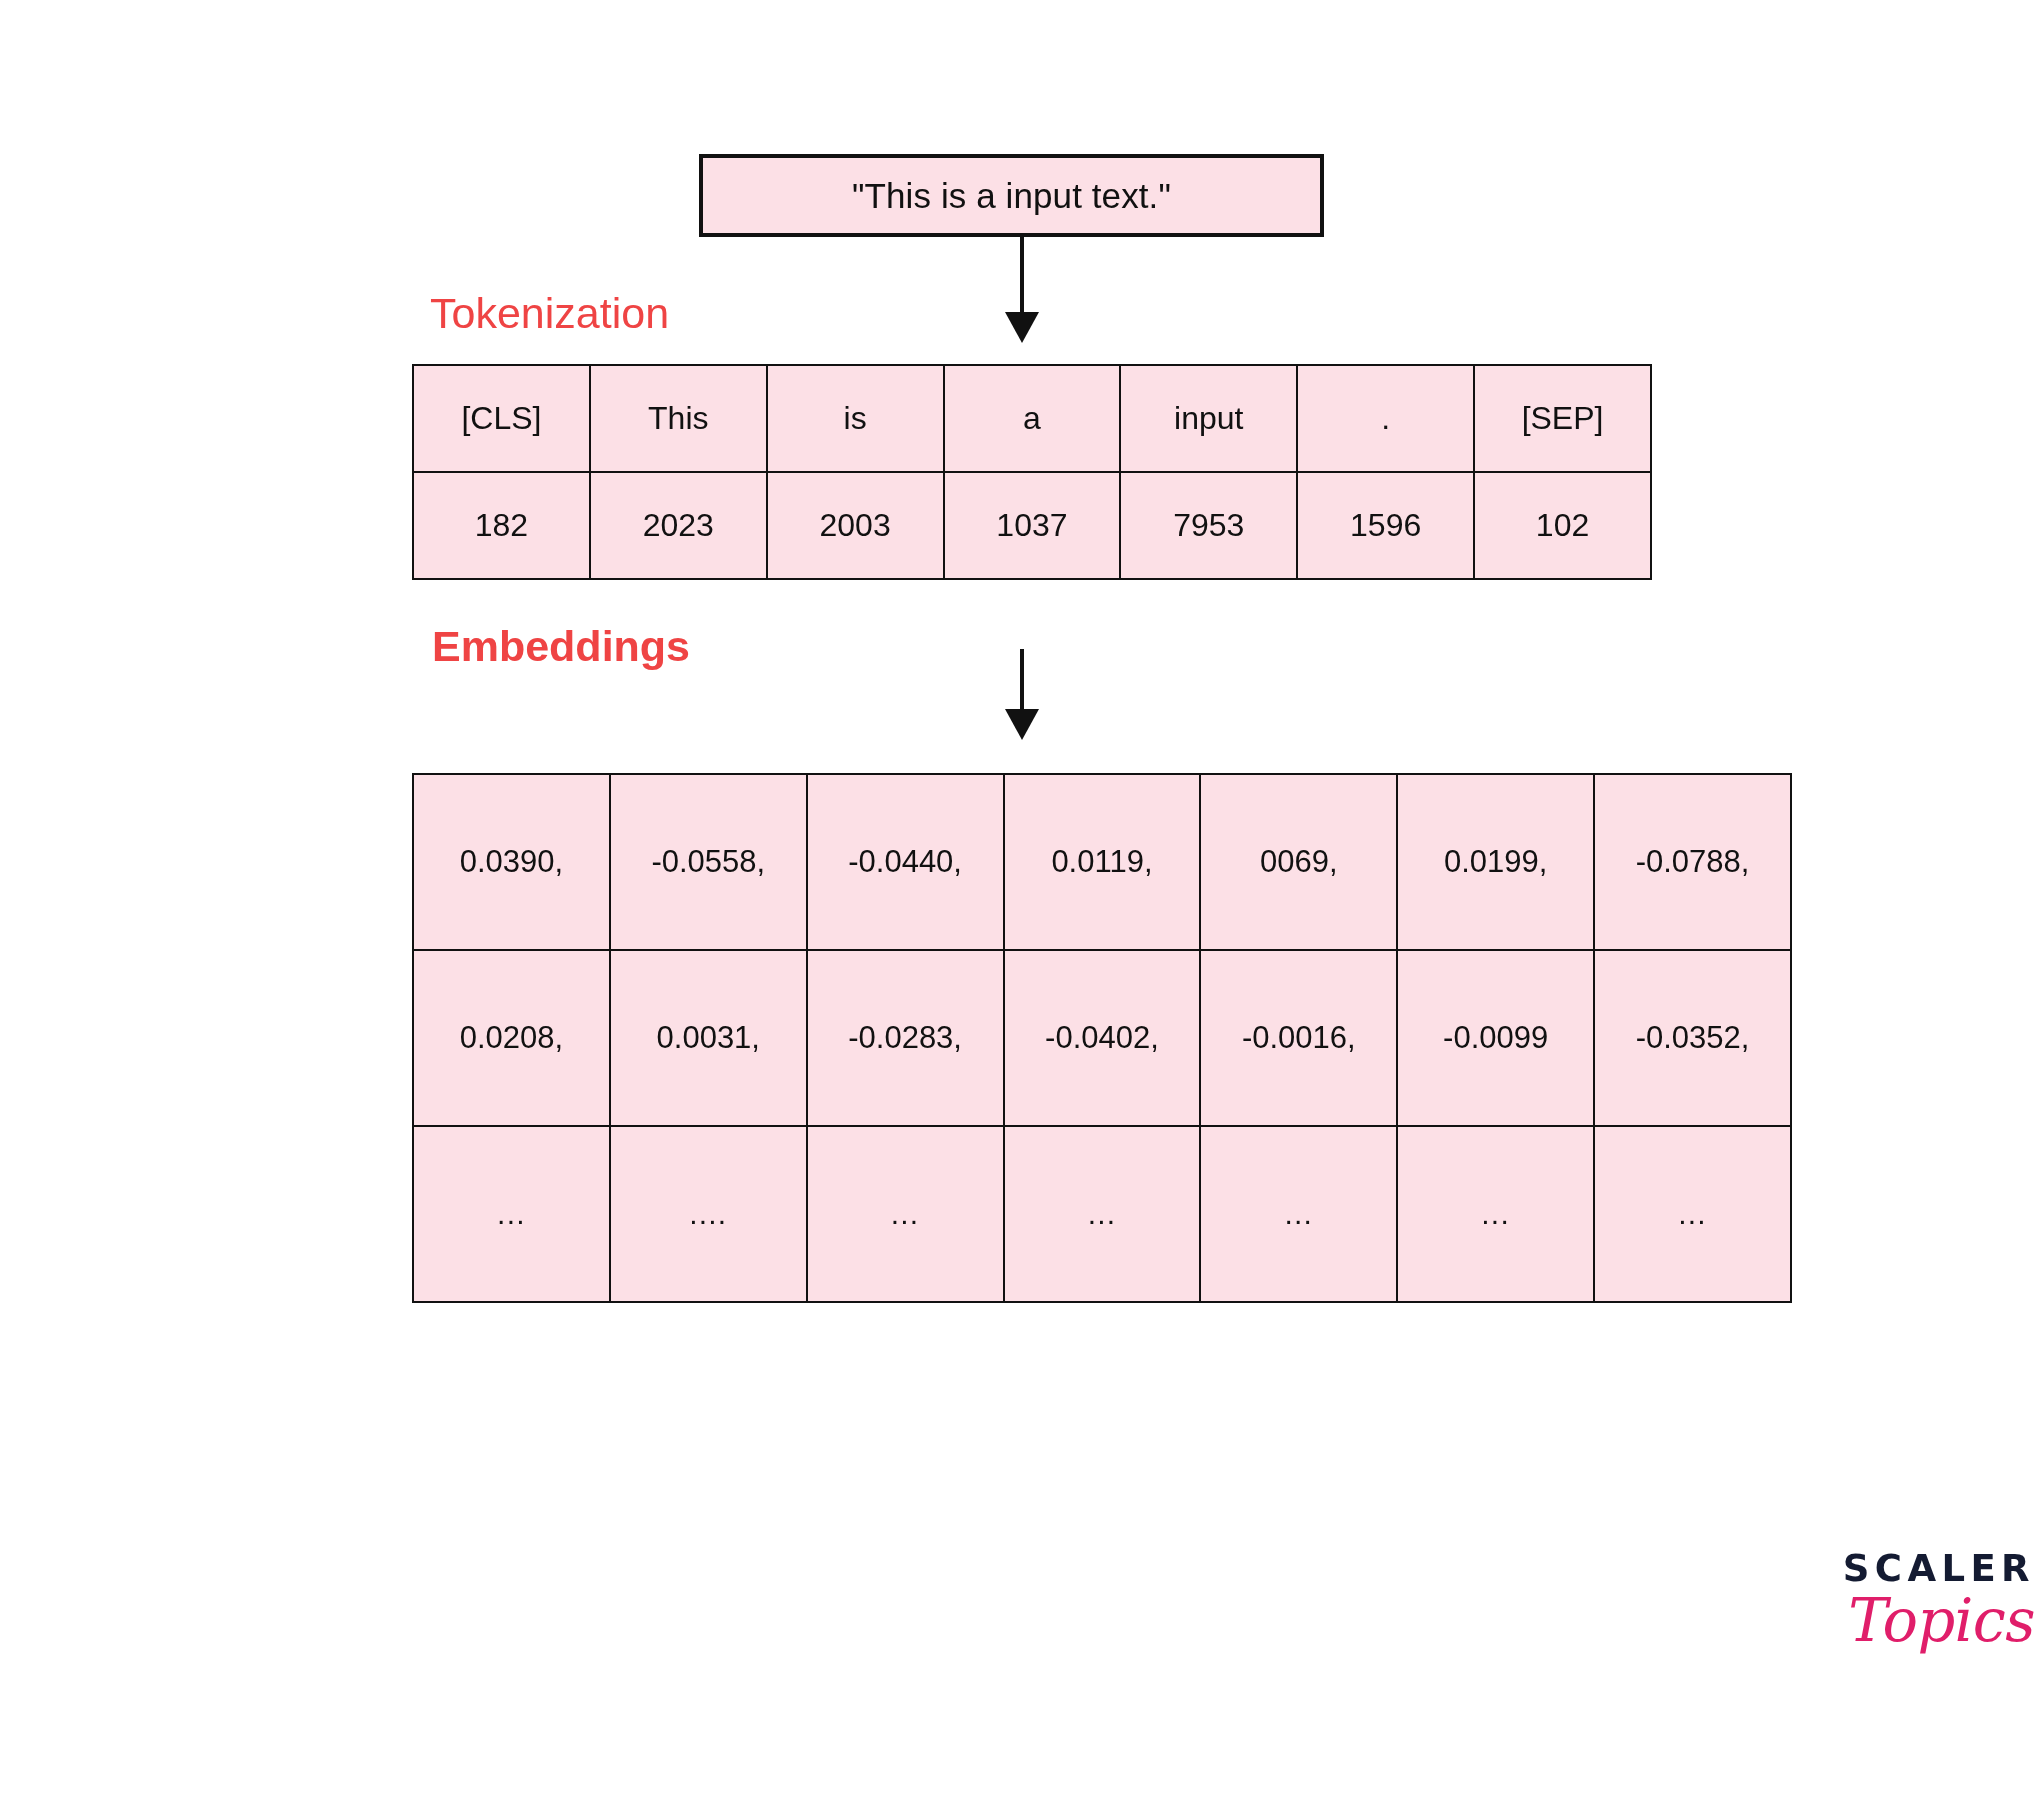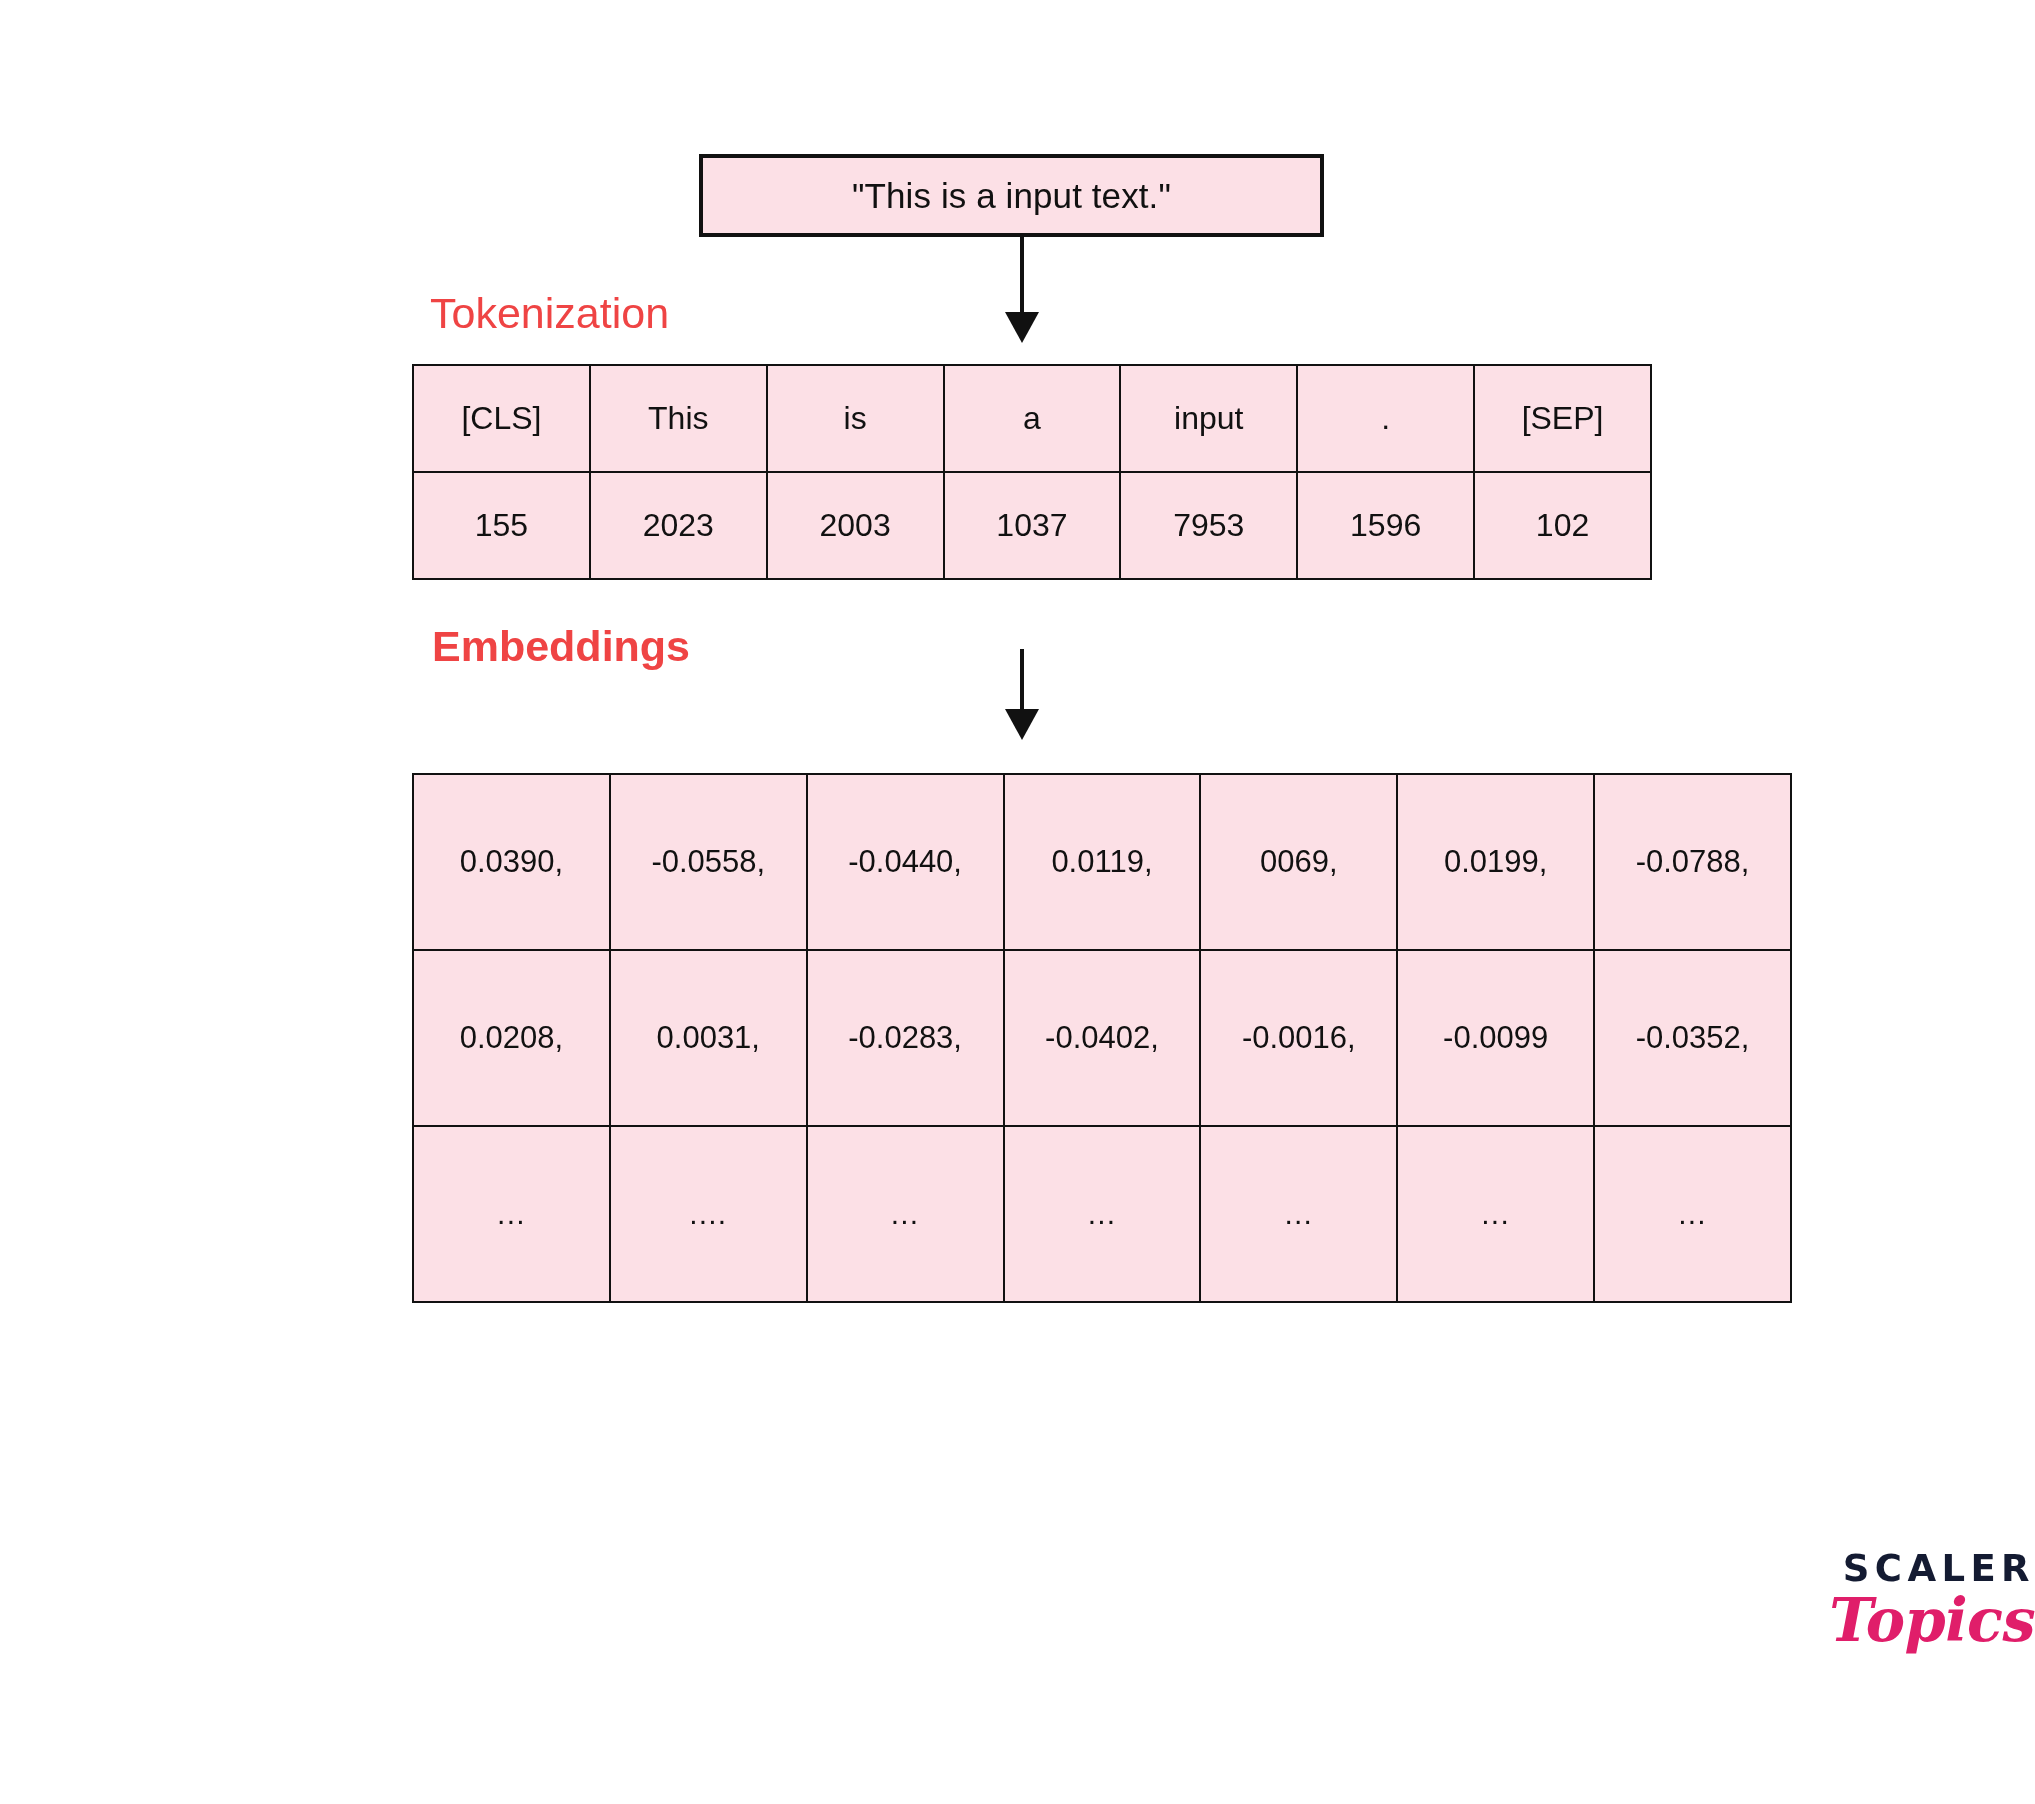--- a/index.html
+++ b/index.html
@@ -145,21 +145,21 @@
     font-family: "DejaVu Sans", sans-serif;
     font-weight: bold;
     font-size: 37px;
     letter-spacing: 5.4px;
     color: #141B32;
     display: block;
   }
   .logo-topics {
     font-family: "DejaVu Serif", serif;
     font-style: italic;
-    font-weight: bold;
+    font-weight: normal;
     font-size: 59px;
     color: #E01E6A;
     display: block;
     margin-top: 3.6px;
     letter-spacing: -0.6px;
   }
 </style>
 </head>
 <body>
 
@@ -181,21 +181,21 @@
       <tr>
         <td>[CLS]</td>
         <td>This</td>
         <td>is</td>
         <td>a</td>
         <td>input</td>
         <td>.</td>
         <td>[SEP]</td>
       </tr>
       <tr>
-        <td>155</td>
+        <td>182</td>
         <td>2023</td>
         <td>2003</td>
         <td>1037</td>
         <td>7953</td>
         <td>1596</td>
         <td>102</td>
       </tr>
     </tbody>
   </table>
 

